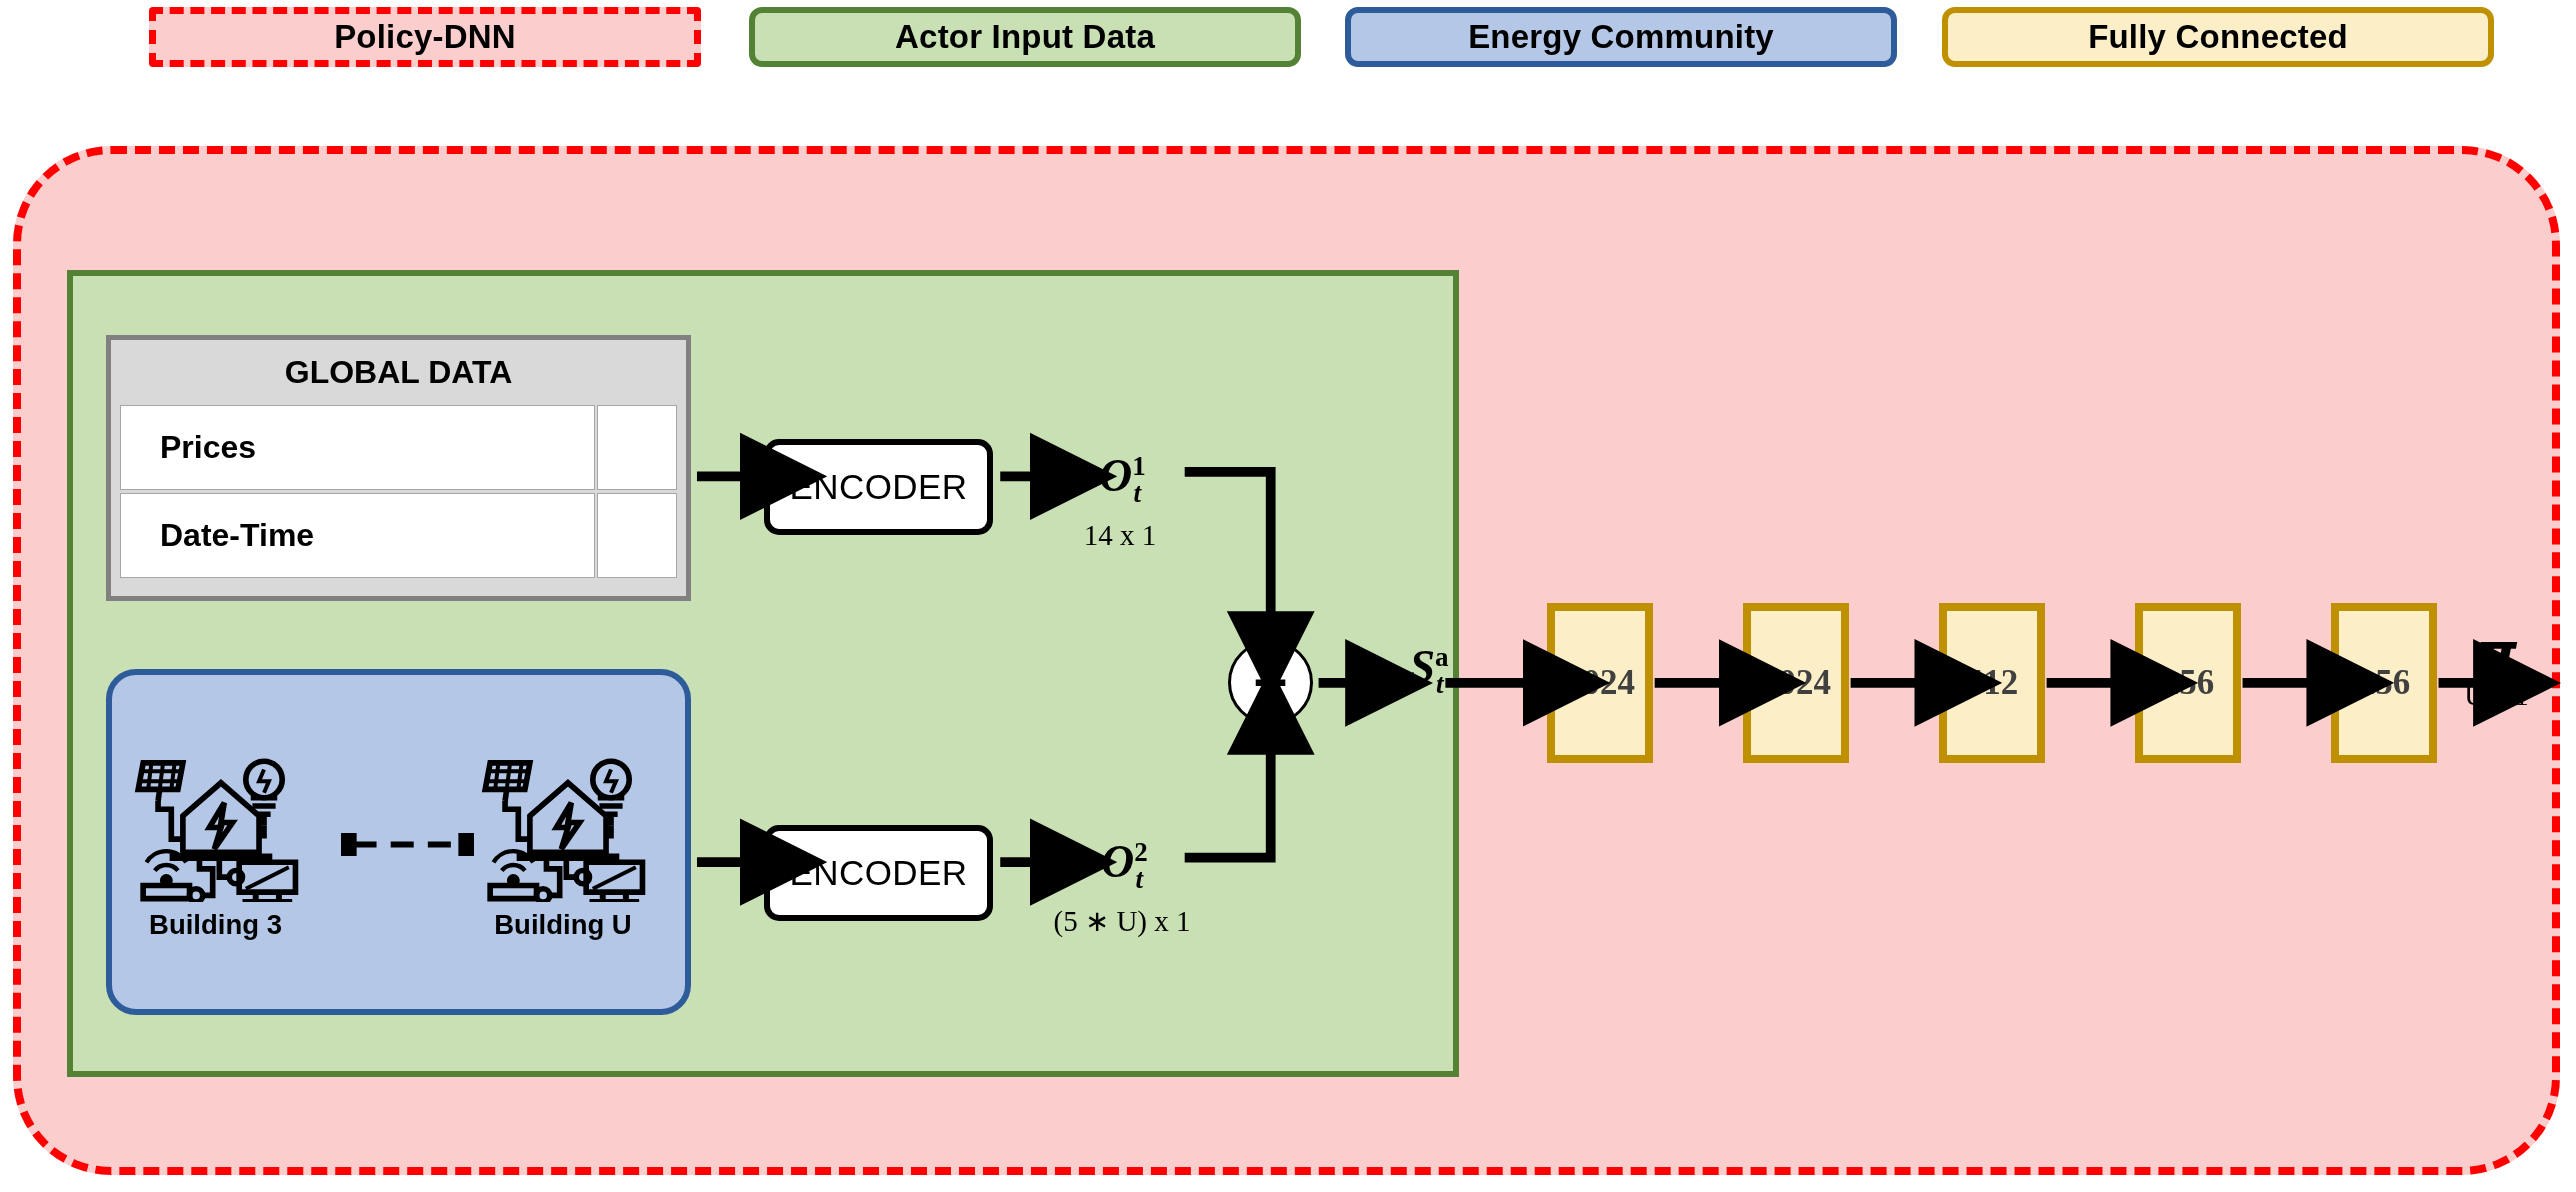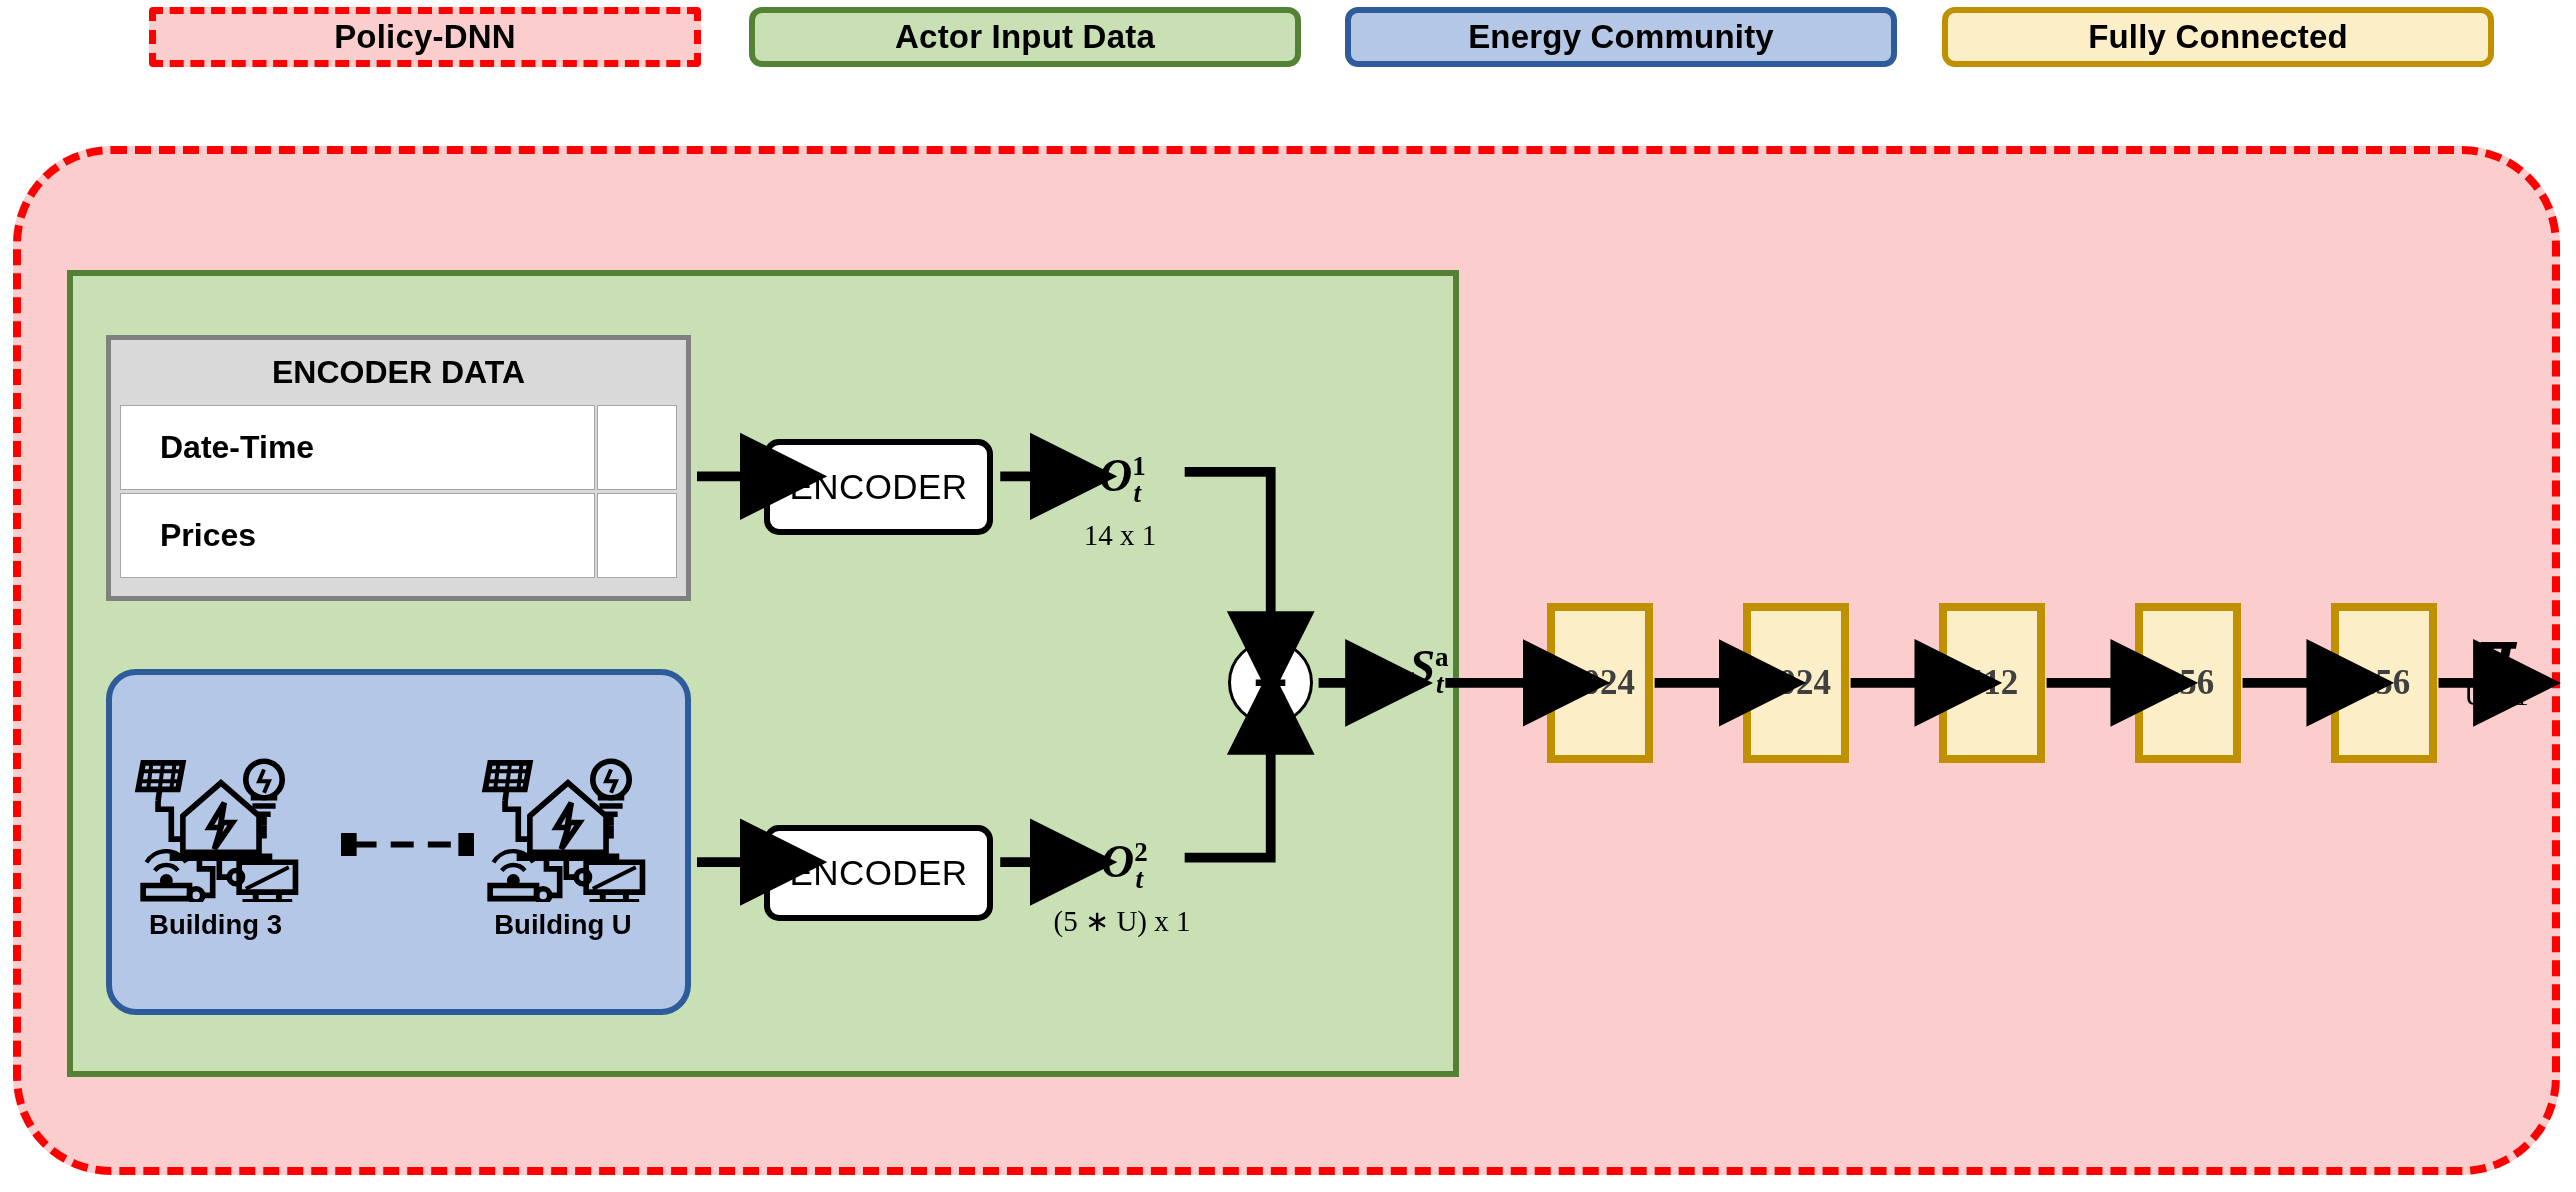--- a/index.html
+++ b/index.html
@@ -157,27 +157,27 @@
 </div>
 <div class="legend-box" id="legend-fc">
   <span>Fully Connected</span>
 </div>
 
 <div class="abs" id="policy-frame"></div>
 
 <div class="abs" id="actor-panel"></div>
 
 <div class="abs" id="global-data">
-  <div id="global-data-title">ENCODER DATA</div>
+  <div id="global-data-title">GLOBAL DATA</div>
   <div class="gd-row">
-    <div class="gd-cell-label">Date-Time</div>
+    <div class="gd-cell-label">Prices</div>
     <div class="gd-cell-value"></div>
   </div>
   <div class="gd-row">
-    <div class="gd-cell-label">Prices</div>
+    <div class="gd-cell-label">Date-Time</div>
     <div class="gd-cell-value"></div>
   </div>
 </div>
 
 <div class="abs" id="ec-panel">
 
   <div class="building" id="building-1">
     <svg width="168" height="149" viewBox="0 0 100 90">
       <g fill="none" stroke="#000" stroke-width="3.4" stroke-linejoin="miter">
 

